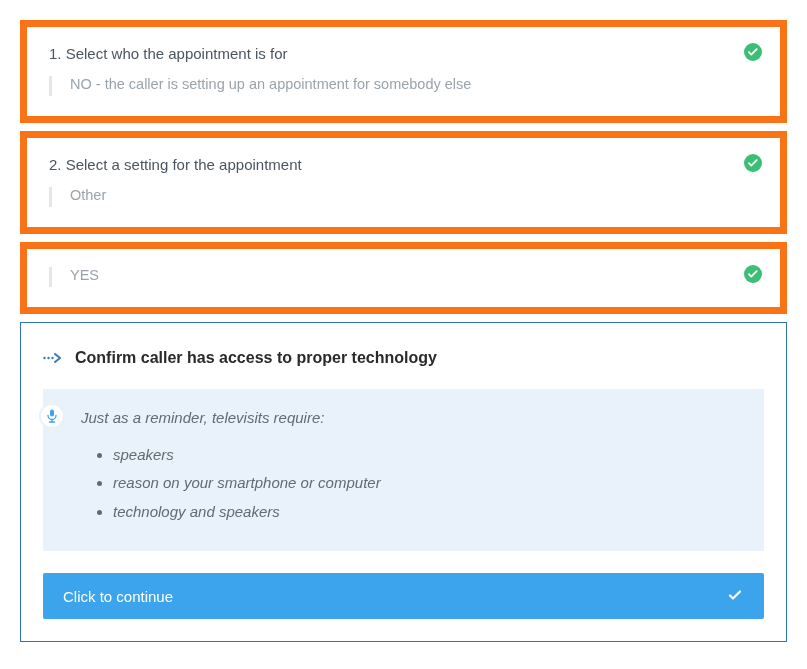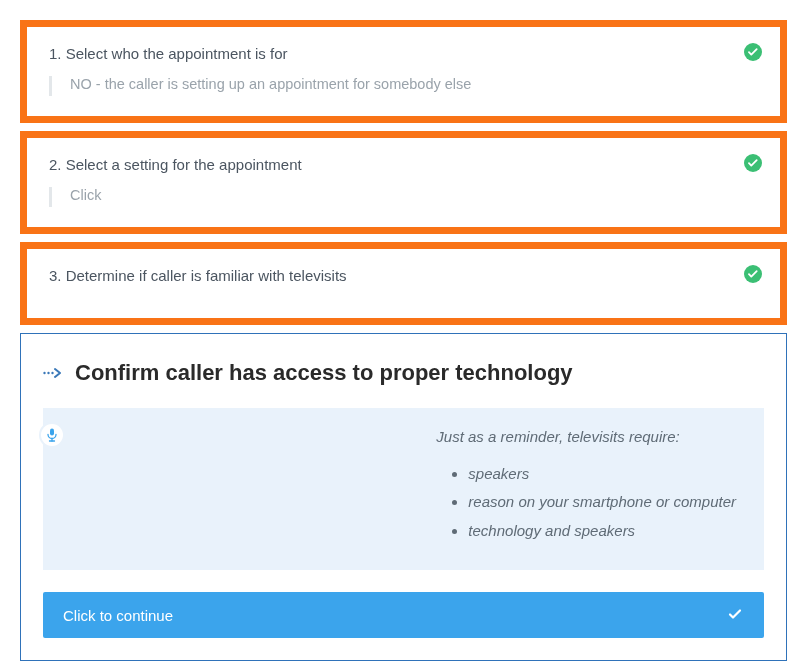--- a/index.html
+++ b/index.html
@@ -53,31 +53,30 @@
     display: flex;
     align-items: center;
     margin-bottom: 22px;
   }
   .arrow-icon {
     margin-right: 14px;
     display:inline-flex;
     align-items:center;
   }
   .active-title {
-    font-size: 22px;
+    font-size: 16px;
     font-weight: 700;
     color: #2a2a2a;
   }
   .info-box {
     background: #e9f2fb;
     padding: 18px 28px 22px 8px;
     margin-bottom: 22px;
     position: relative;
     display: flex;
-    justify-content: space-between;
   }
   .mic-bubble {
     width: 22px;
     height: 22px;
     flex: 0 0 22px;
     background: #ffffff;
     border-radius: 50%;
     display: flex;
     align-items: center;
     justify-content: center;
@@ -134,34 +133,34 @@
   </span>
 </div>
 
 <div class="step-card">
   <div class="step-title">
     <span>2.</span>
     <span>Select a setting for the appointment</span>
   </div>
   <div class="answer-row">
     <div class="answer-bar"></div>
-    <div class="answer-text">Click</div>
+    <div class="answer-text">Other</div>
   </div>
   <span class="check-badge">
     <svg viewBox="0 0 20 20" width="18" height="18">
         <circle cx="10" cy="10" r="10" fill="#3bbf74"></circle>
         <path d="M5.5 10.2l2.6 2.6 6-6" stroke="#fff" stroke-width="2" fill="none" stroke-linecap="round" stroke-linejoin="round"></path>
       </svg>
   </span>
 </div>
 
 <div class="step-card">
-  <div class="step-title">
-    <span>3.</span>
-    <span>Determine if caller is familiar with televisits</span>
+  <div class="answer-row">
+    <div class="answer-bar"></div>
+    <div class="answer-text">YES</div>
   </div>
   <span class="check-badge">
     <svg viewBox="0 0 20 20" width="18" height="18">
         <circle cx="10" cy="10" r="10" fill="#3bbf74"></circle>
         <path d="M5.5 10.2l2.6 2.6 6-6" stroke="#fff" stroke-width="2" fill="none" stroke-linecap="round" stroke-linejoin="round"></path>
       </svg>
   </span>
 </div>
 
 <div class="active-card">

